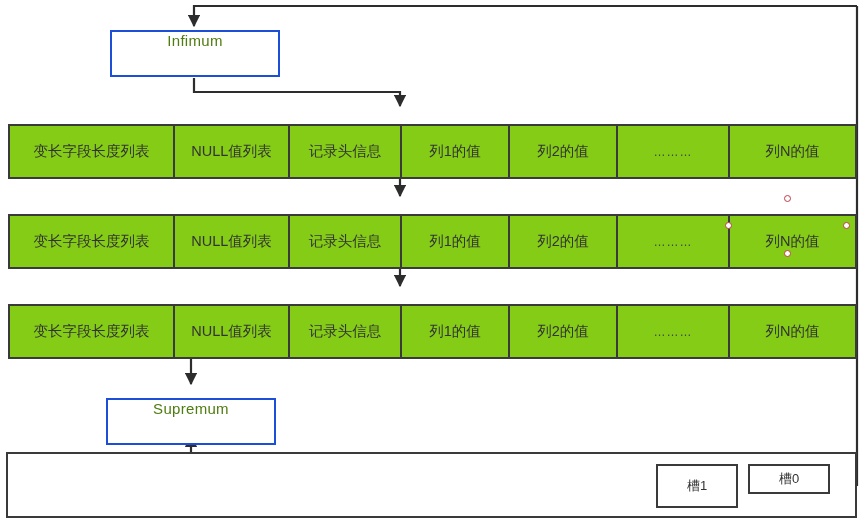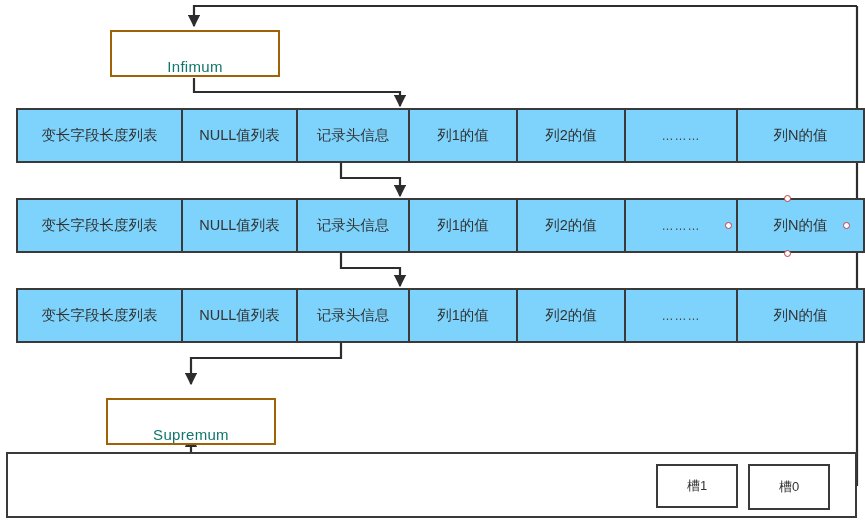--- a/index.html
+++ b/index.html
@@ -14,39 +14,40 @@
     position: relative;
     width: 865px;
     height: 526px;
     background: #ffffff;
     overflow: hidden;
   }
   
   .box {
     position: absolute;
     box-sizing: border-box;
-    border: 2px solid #a16207;
+    border: 2px solid #1d4ed8;
     background: #ffffff;
     display: flex;
-    align-items: flex-end;
+    align-items: flex-start;
     justify-content: center;
-    color: #0f766e;
+    color: #4d7c0f;
     font-size: 15px;
     letter-spacing: .3px;
     white-space: nowrap;
   }
   .row-strip {
     position: absolute;
     box-sizing: border-box;
     border: 2px solid #3a3a3a;
-    background: #7dd3fc;
+    background: #84cc16;
     display: flex;
-    left: 16px;
+    left: 8px;
     width: 849px;
     height: 55px;
+    margin-top: 16px;
   }
   .cell {
     box-sizing: border-box;
     border-right: 2px solid #3a3a3a;
     display: flex;
     align-items: center;
     justify-content: center;
     font-size: 14.5px;
     color: #333333;
     white-space: nowrap;
@@ -178,19 +179,19 @@
   </div>
 
   <div class="box" id="supremum-box" style="left:106px; top:398px; width:170px; height:47px;">
     <span>Supremum</span>
   </div>
 
   <div id="bottom-container">
     <div class="slot-box" style="left:648px; top:10px; width:82px; height:44px;">
       <span>槽1</span>
     </div>
-    <div class="slot-box" style="left:740px; top:10px; width:82px; height:46px;">
+    <div class="slot-box" style="left:740px; top:10px; width:82px; height:30px;">
       <span>槽0</span>
     </div>
   </div>
 
 
 </div>
 
 </body></html>

